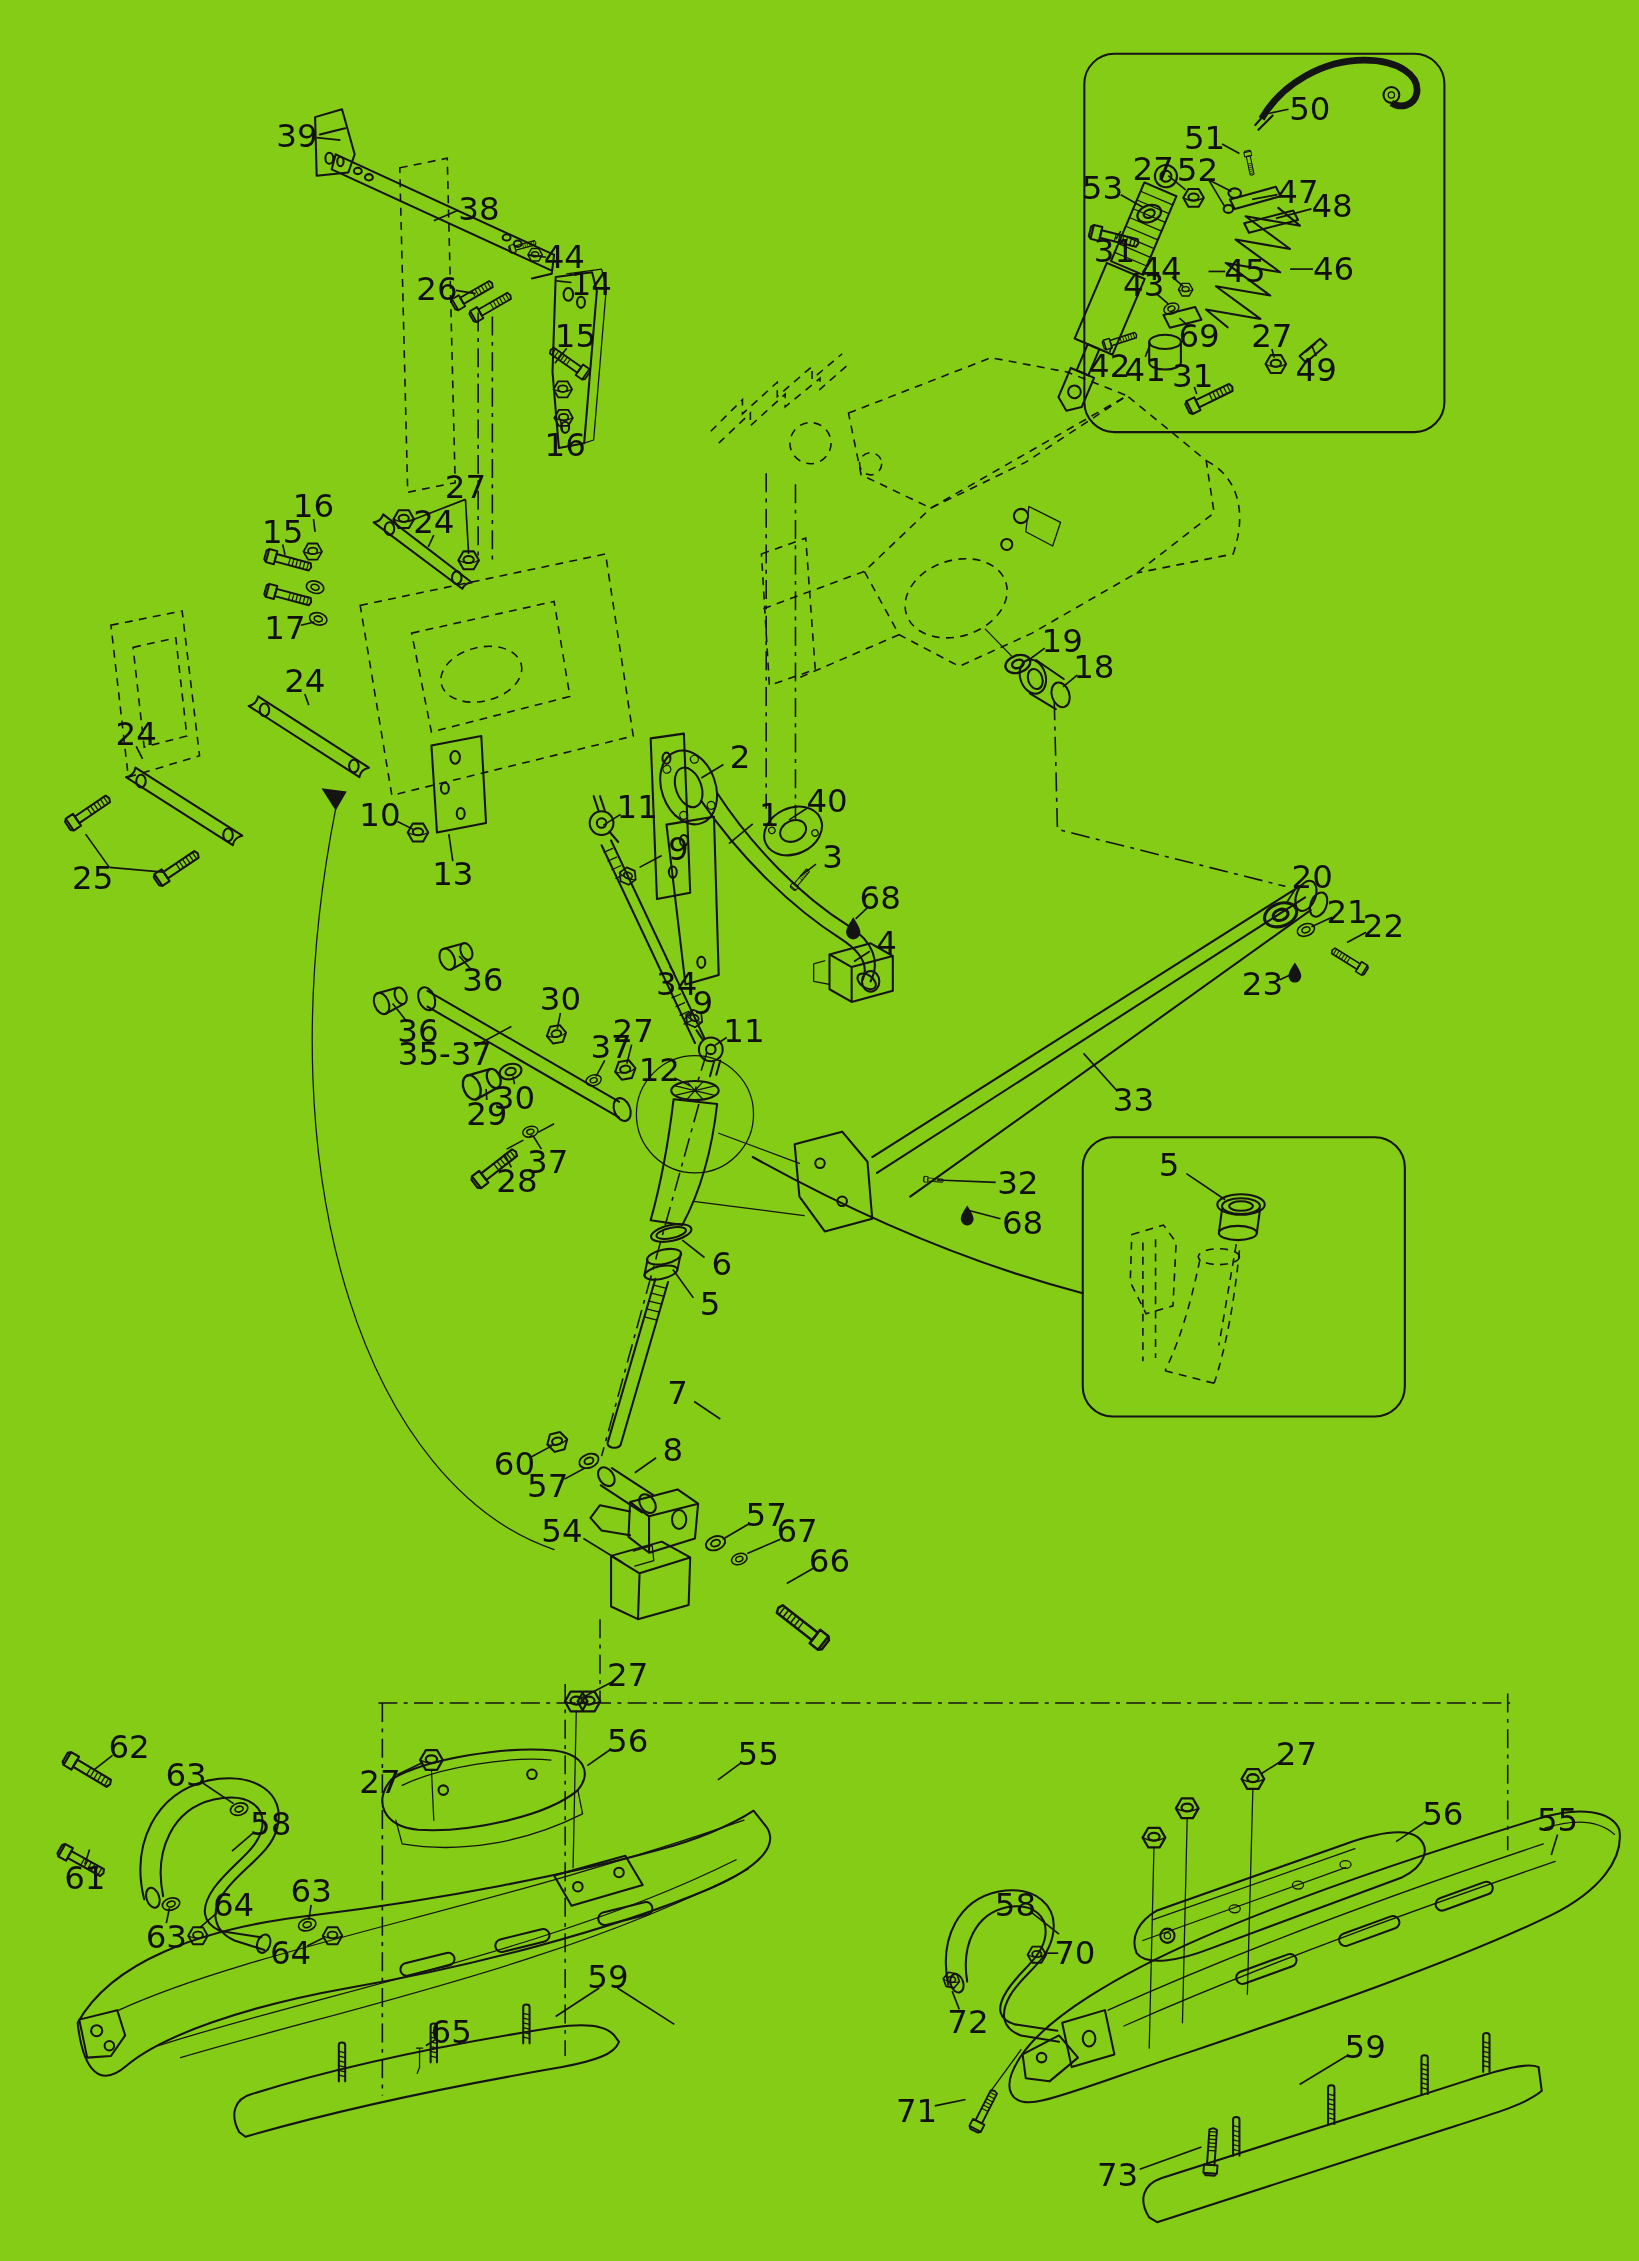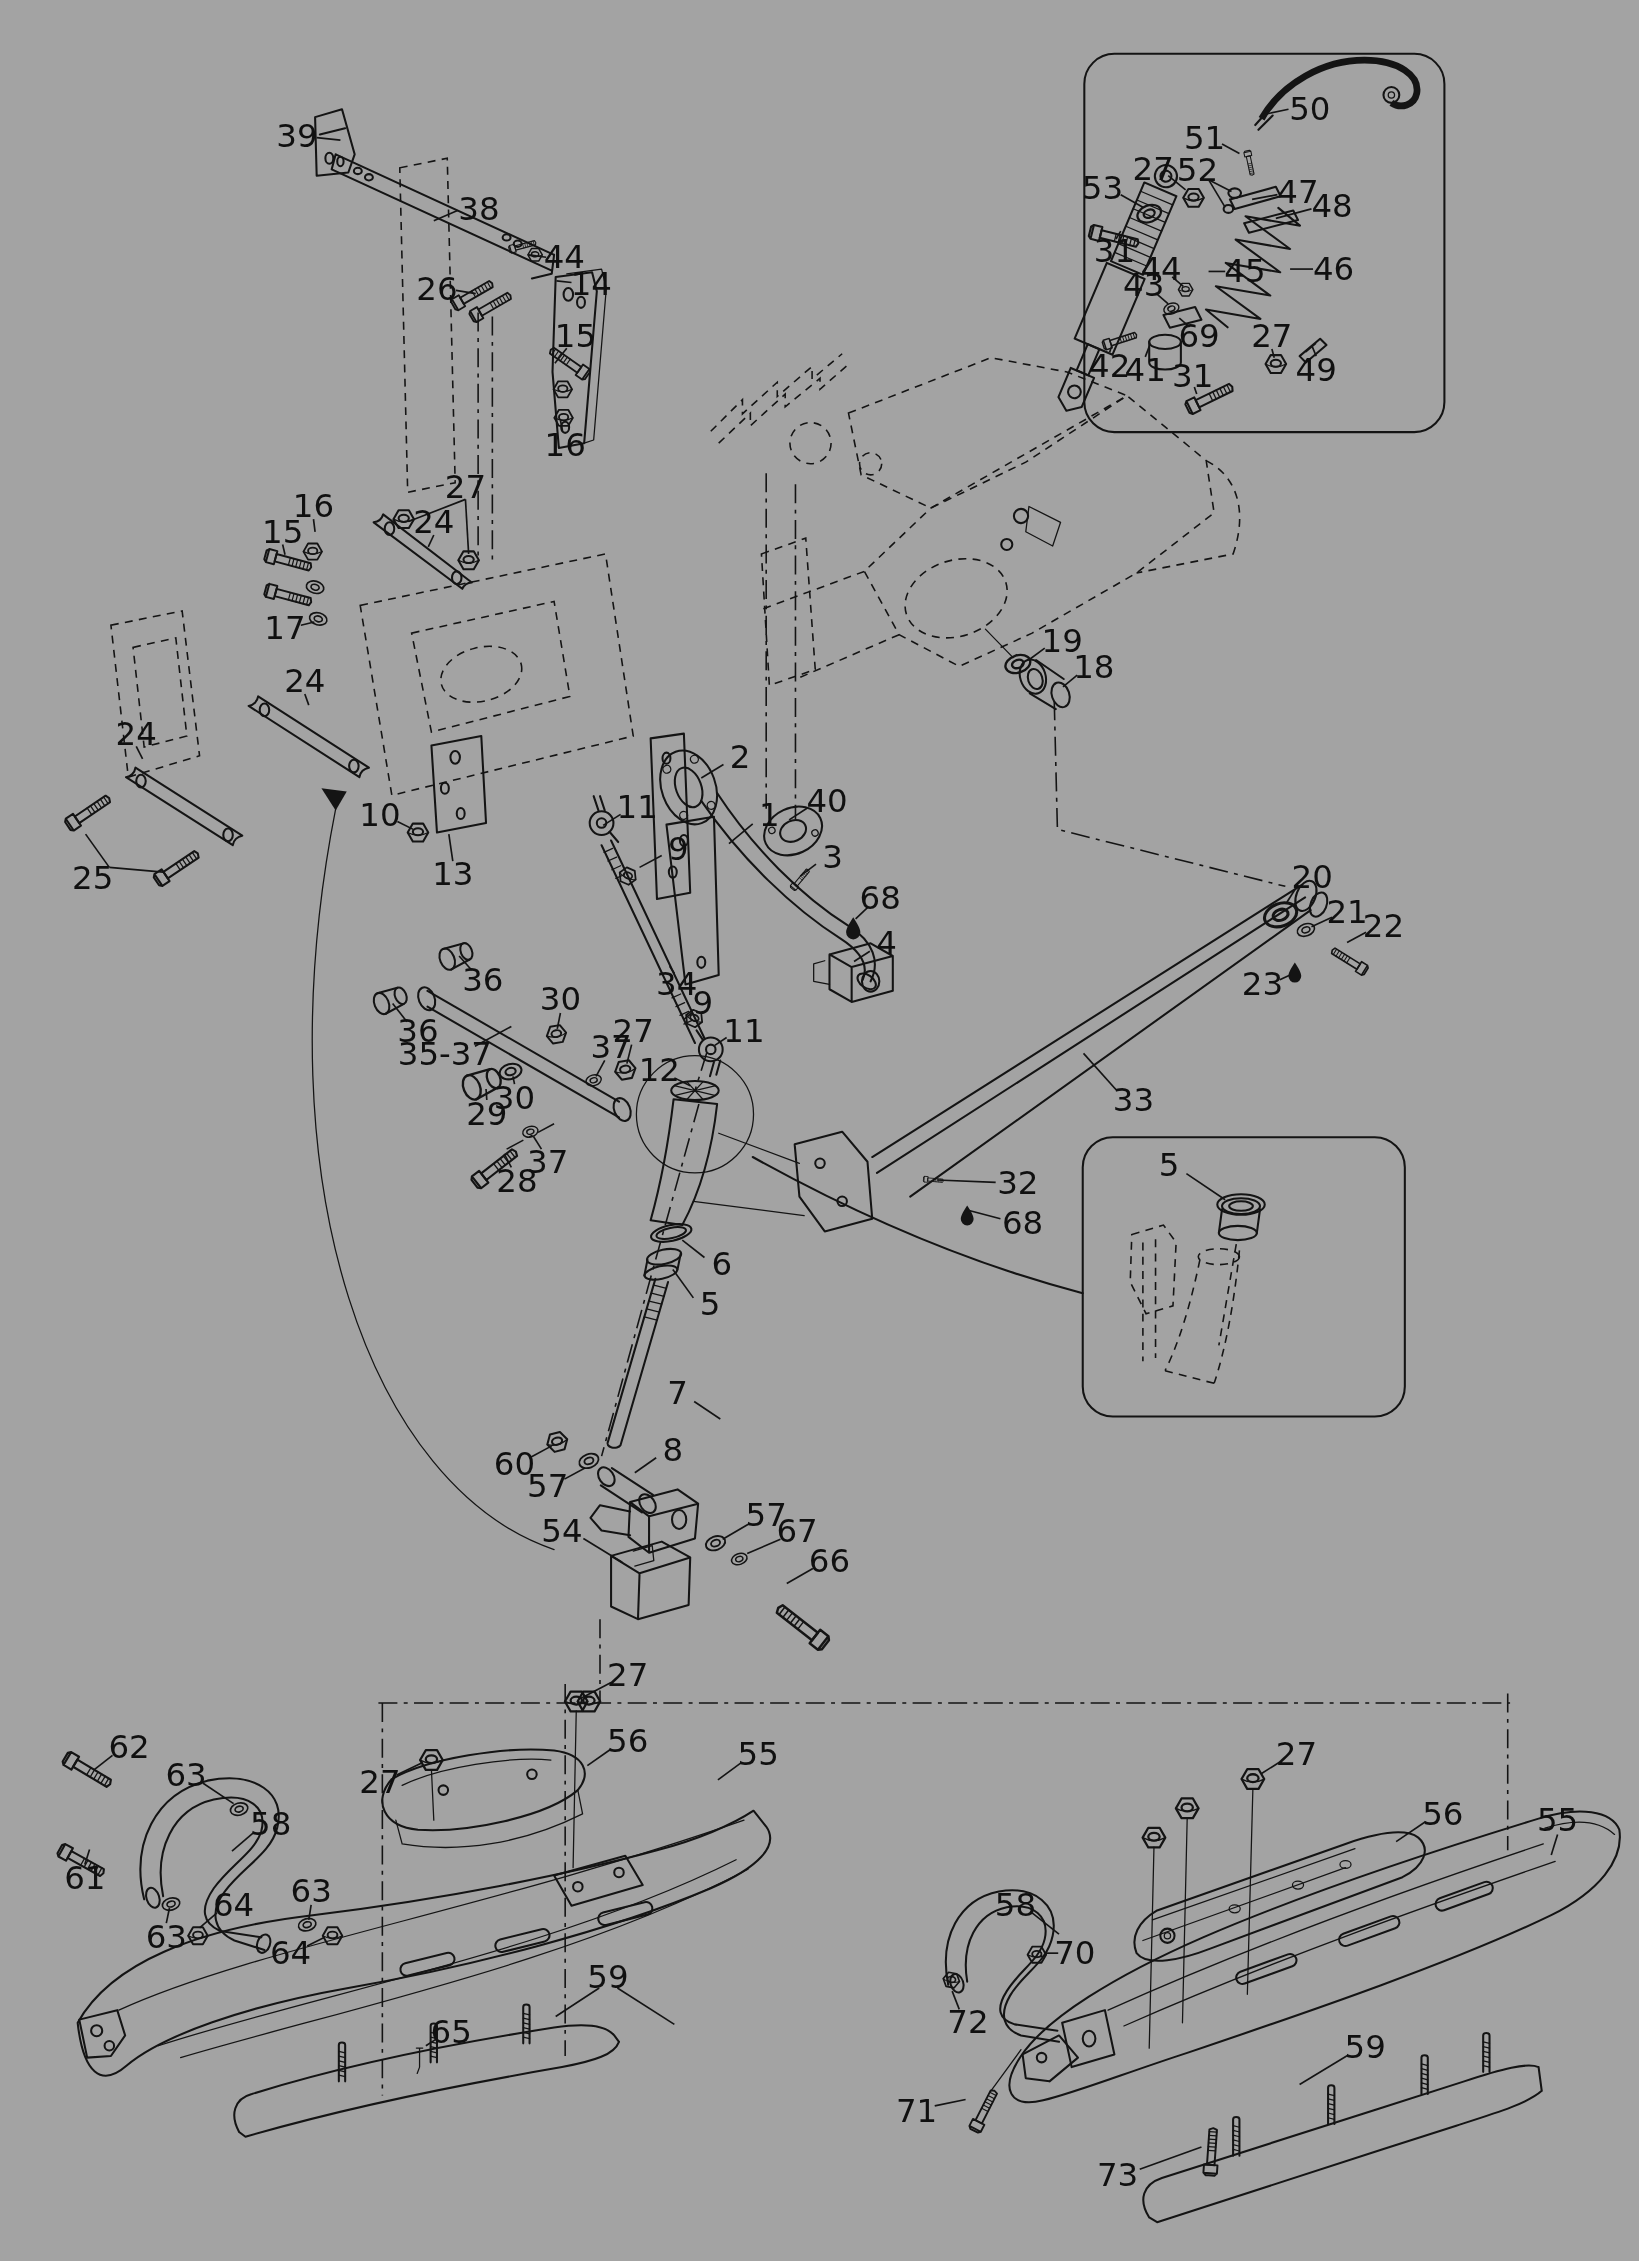--- a/index.html
+++ b/index.html
@@ -1,16 +1,16 @@
 <!DOCTYPE html>
 <html style="font-size:12.7px"><head>
 <meta charset="utf-8">
 <style>
   html,body{margin:0;padding:0;background:#ffffff;}
-  #stage{position:relative;width:1640px;height:2261px;background:#a3a3a3;overflow:hidden;}
+  #stage{position:relative;width:1640px;height:2261px;background:#84cc16;overflow:hidden;}
   svg{position:absolute;left:0;top:0;}
   .ln{fill:none;stroke:#141414;stroke-width:2.6;stroke-linecap:round;stroke-linejoin:round;}
   .thin{stroke-width:1.6;}
   .thk{stroke-width:8.5;}
   .dsh{fill:none;stroke:#141414;stroke-width:2;stroke-dasharray:10 8;}
   .dd{fill:none;stroke:#141414;stroke-width:2;stroke-dasharray:24 8 5 8;}
   .plabel{font-family:"DejaVu Sans","Liberation Sans",sans-serif;font-size:41px;fill:#101010;text-anchor:middle;dominant-baseline:central;}
   .leader{stroke:#141414;stroke-width:2.1;}
 </style>
 </head>

